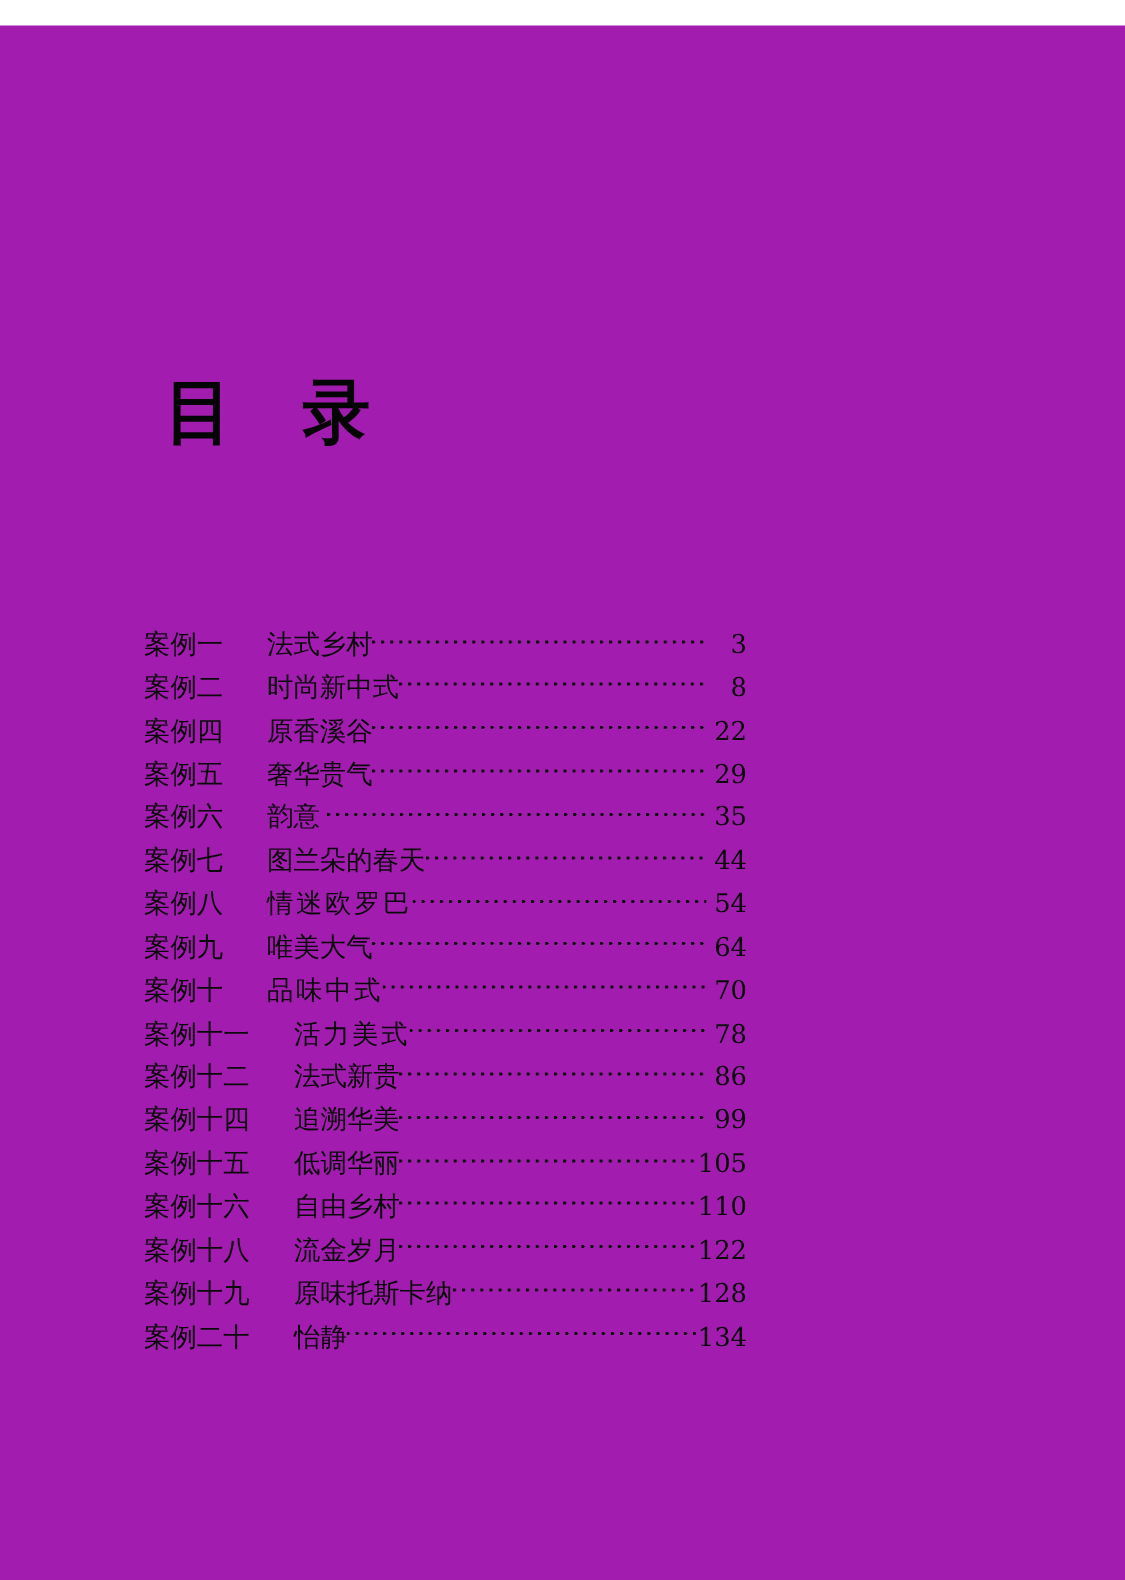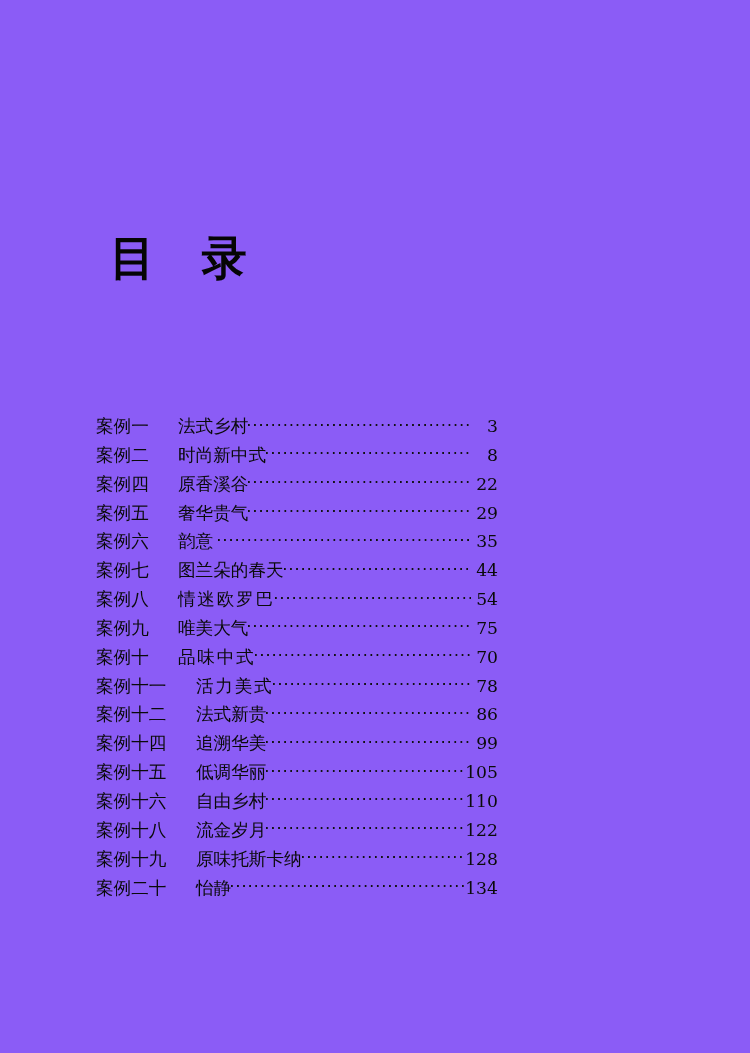--- a/index.html
+++ b/index.html
@@ -14,21 +14,22 @@
     position: relative;
     overflow: hidden;
     font-family: "DejaVu Serif", "Liberation Serif", serif;
     color: #000000;
     -webkit-font-smoothing: antialiased;
   }
 
   .page {
     position: absolute;
     inset: 0;
-    background: #8b5cf6;
+    background: #a21caf;
+    margin-top: 17px;
   }
 
   
   .toc-title {
     position: absolute;
     left: 110px;
     top: 232px;
     font-family: "DejaVu Sans", "Liberation Sans", sans-serif;
     font-size: 45px;
     font-weight: 700;
@@ -37,21 +38,21 @@
     white-space: pre;
     color: #050505;
     transform: scaleY(1.04);
     transform-origin: left top;
   }
 
   
   .toc-list {
     position: absolute;
     left: 96px;
-    top: 414px;
+    top: 401px;
     width: 402px;
   }
 
   .toc-row {
     display: flex;
     align-items: baseline;
     height: 28.85px;
     font-size: 17.6px;
     line-height: 24px;
     white-space: nowrap;
@@ -184,21 +185,21 @@
         <span class="toc-gap" data-name="toc-entry-gap"></span>
         <span class="toc-name" data-name="toc-entry-title">情迷欧罗巴</span>
         <span class="toc-leader" data-name="dot-leader"></span>
         <span class="toc-page" data-name="toc-entry-page-number">54</span>
       </div>
       <div class="toc-row" data-name="toc-entry" data-len="3">
         <span class="toc-label" data-name="toc-entry-label">案例九</span>
         <span class="toc-gap" data-name="toc-entry-gap"></span>
         <span class="toc-name" data-name="toc-entry-title">唯美大气</span>
         <span class="toc-leader" data-name="dot-leader"></span>
-        <span class="toc-page" data-name="toc-entry-page-number">75</span>
+        <span class="toc-page" data-name="toc-entry-page-number">64</span>
       </div>
       <div class="toc-row" data-name="toc-entry" data-len="3" data-namespread="true">
         <span class="toc-label" data-name="toc-entry-label">案例十</span>
         <span class="toc-gap" data-name="toc-entry-gap"></span>
         <span class="toc-name" data-name="toc-entry-title">品味中式</span>
         <span class="toc-leader" data-name="dot-leader"></span>
         <span class="toc-page" data-name="toc-entry-page-number">70</span>
       </div>
       <div class="toc-row" data-name="toc-entry" data-len="4" data-namespread="true">
         <span class="toc-label" data-name="toc-entry-label">案例十一</span>

